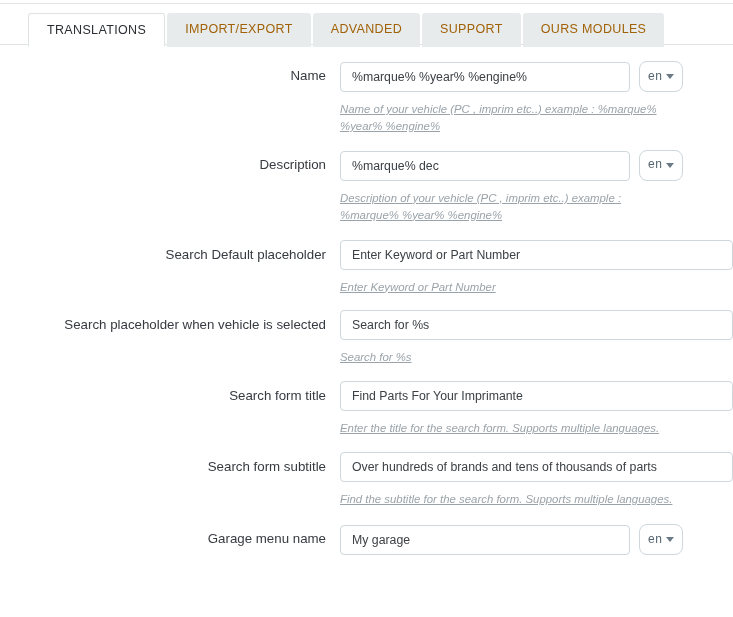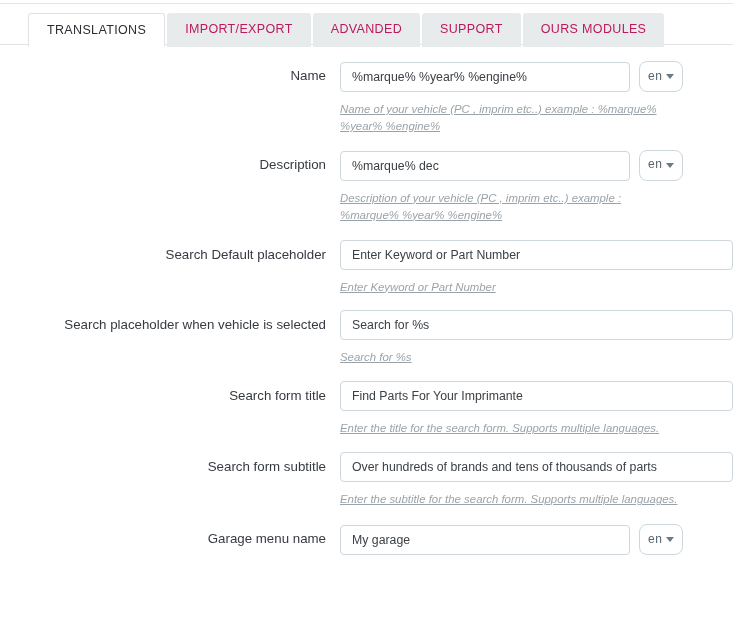--- a/index.html
+++ b/index.html
@@ -51,21 +51,21 @@
     align-items: flex-end;
     height: 36px;
     padding-left: 28px;
   }
   .tab {
     height: 34px;
     line-height: 33px;
     padding: 0 18px;
     font-size: 12.5px;
     letter-spacing: 0.35px;
-    color: #be185d;
+    color: #a16207;
     background: #e7ebec;
     border-top-left-radius: 3px;
     border-top-right-radius: 3px;
     margin-right: 2px;
     white-space: nowrap;
     cursor: pointer;
     position: relative;
   }
   .tab.active {
     background: #ffffff;
@@ -262,21 +262,21 @@
       <div class="help">Enter the title for the search form. Supports multiple languages.</div>
     </div>
   </div>
 
   <div class="row row-subtitle">
     <div class="label-col">Search form subtitle</div>
     <div class="field-col">
       <div class="control-line">
         <input class="text-input w-wide" type="text" value="Over hundreds of brands and tens of thousands of parts" style="">
       </div>
-      <div class="help">Enter the subtitle for the search form. Supports multiple languages.</div>
+      <div class="help">Find the subtitle for the search form. Supports multiple languages.</div>
     </div>
   </div>
 
   <div class="row row-garage">
     <div class="label-col">Garage menu name</div>
     <div class="field-col">
       <div class="control-line">
         <input class="text-input w-narrow" type="text" value="My garage" style="">
         <div class="lang-btn">
           <span>en</span>

